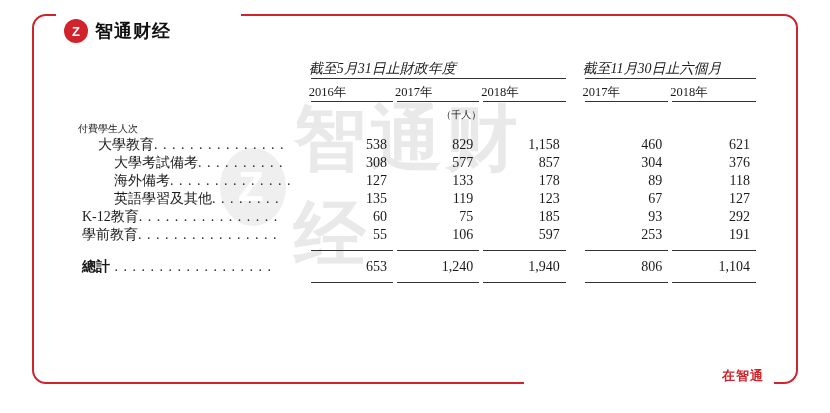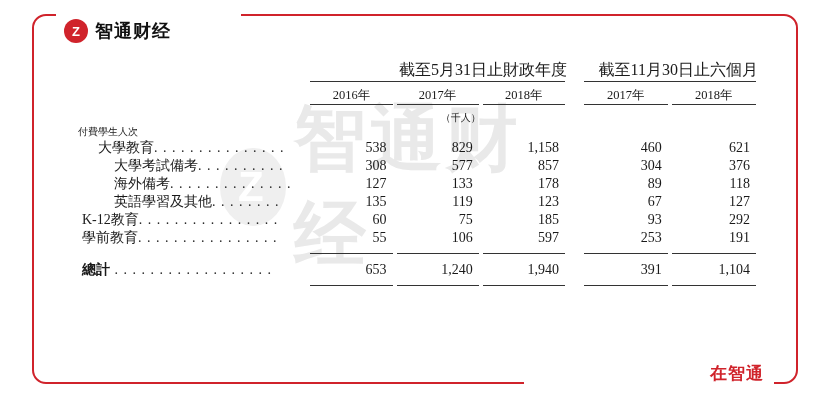--- a/index.html
+++ b/index.html
@@ -87,21 +87,21 @@
 
   
   .slogan {
     position: absolute;
     right: 30px;
     bottom: -1px;
     display: flex;
     align-items: center;
     gap: 22px;
     font-family: "Liberation Sans", sans-serif;
-    font-size: 17px;
+    font-size: 13px;
     font-weight: bold;
     color: #d0232b;
     letter-spacing: 1px;
     background: #ffffff;
     padding: 0 4px;
     margin-top: 40px;
   }
 
   
   .watermark {
@@ -148,32 +148,32 @@
   table.fin td, table.fin th {
     padding: 0;
     font-weight: normal;
   }
 
   .col-label { width: 232px; }
   .col-num   { width: 89px; }
   .col-gap   { width: 16px; }
 
   .grp-head {
-    text-align: right;
-    font-size: 16px;
+    text-align: left;
+    font-size: 14px;
     padding-bottom: 3px;
     white-space: nowrap;
+    font-style: italic;
   }
   .grp-rule {
     height: 1px;
     background: #333333;
     margin: 0 2px 5px 2px;
   }
   .yr-head {
-    text-align: center;
     font-size: 12.5px;
     padding-bottom: 4px;
     white-space: nowrap;
   }
   .yr-rule {
     height: 1px;
     background: #333333;
     margin: 0 2px 6px 2px;
   }
   .unit-row td {
@@ -400,21 +400,21 @@
               <div class="rl"></div>
             </td>
         </tr>
 
         <tr class="row total">
           <td class="lbl"><span class="ind0">總計</span><span class="dots" style="font-weight:normal"> . . . . . . . . . . . . . . . . . .</span></td>
           <td class="num">653</td>
           <td class="num">1,240</td>
           <td class="num">1,940</td>
           <td></td>
-          <td class="num">391</td>
+          <td class="num">806</td>
           <td class="num">1,104</td>
         </tr>
 
         <tr class="rule-bottom">
           <td></td>
           <td>
               <div class="rl"></div>
             </td>
           <td>
               <div class="rl"></div>

